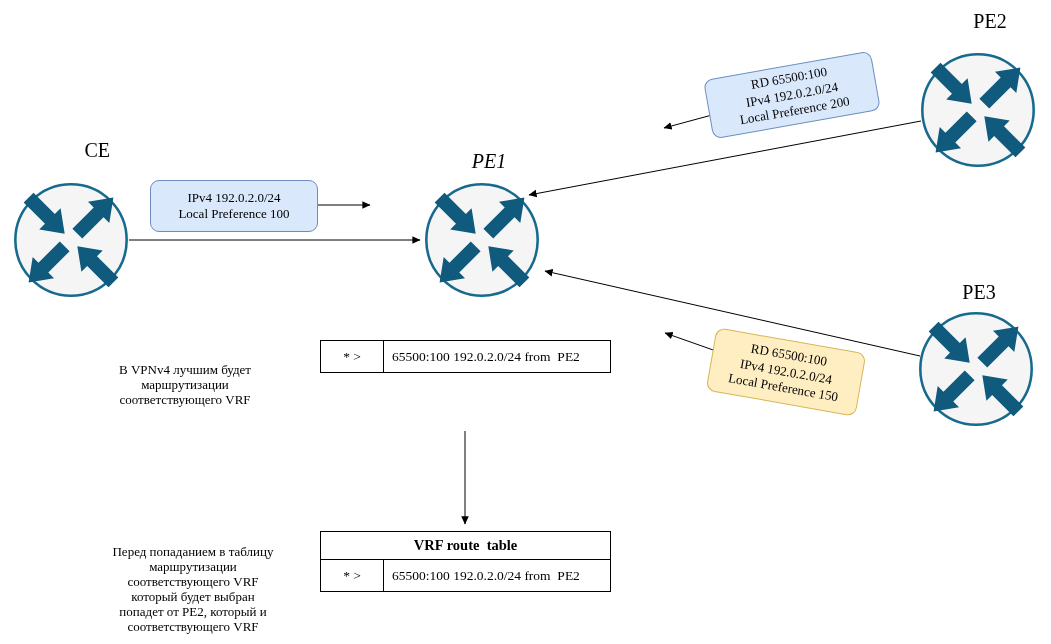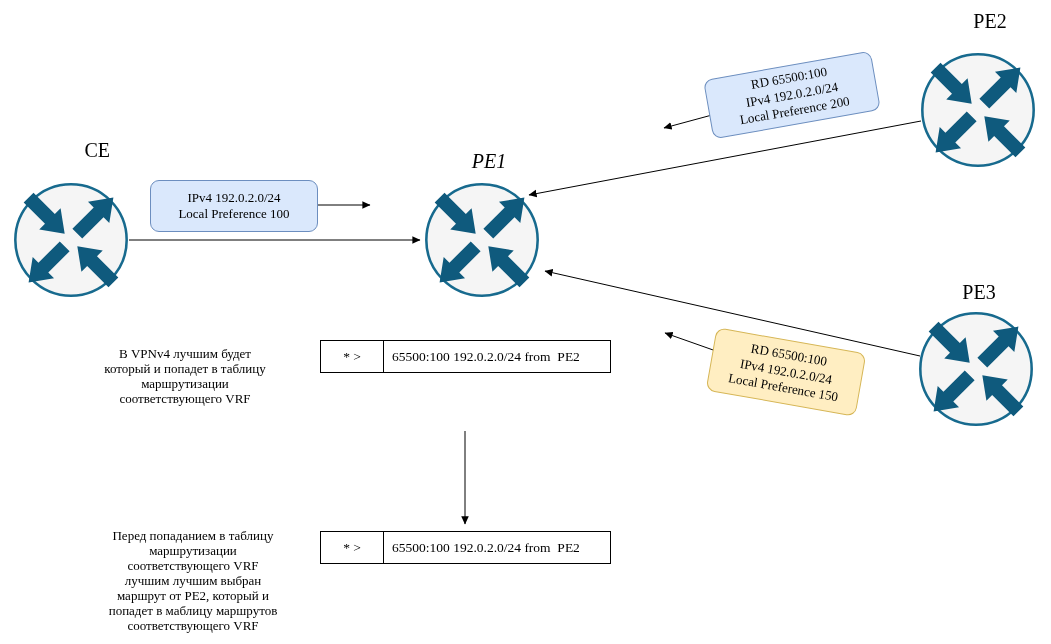--- a/index.html
+++ b/index.html
@@ -84,20 +84,21 @@
     display: flex;
     align-items: center;
     padding-left: 8px;
     white-space: pre;
   }
   .annotation {
     position: absolute;
     text-align: center;
     font-size: 13px;
     line-height: 15px;
+    margin-top: 16px;
   }
 </style>
 </head>
 <body>
 
 <div id="canvas">
 
   <svg id="connector-layer" viewBox="0 0 1051 644" xmlns="http://www.w3.org/2000/svg">
     <defs>
       <marker id="arrowhead" viewBox="0 0 10 10" refX="8.5" refY="5" markerWidth="9" markerHeight="9" orient="auto-start-reverse">
@@ -175,36 +176,35 @@
   </div>
 
   <div class="rtable" style="left:320px; top:340px;">
     <div class="rtable-row">
       <div class="flag-cell">* &gt;</div>
       <div class="route-cell">65500:100 192.0.2.0/24 from  PE2</div>
     </div>
   </div>
 
   <div class="rtable" style="left:320px; top:531px;">
+    <div class="rtable-title">VRF route  table</div>
     <div class="rtable-row">
       <div class="flag-cell">* &gt;</div>
       <div class="route-cell">65500:100 192.0.2.0/24 from  PE2</div>
     </div>
   </div>
 
   <div class="annotation" style="left:70px; top:346px; width:230px;">
     <div>В VPNv4 лучшим будет</div>
-    <div>который и попадет в таблицу</div>
     <div>маршрутизации</div>
     <div>соответствующего VRF</div>
   </div>
 
   <div class="annotation" style="left:68px; top:528px; width:250px;">
     <div>Перед попаданием в таблицу</div>
     <div>маршрутизации</div>
     <div>соответствующего VRF</div>
-    <div>лучшим лучшим выбран</div>
-    <div>маршрут от PE2, который и</div>
-    <div>попадет в маблицу маршрутов</div>
+    <div>который будет выбран</div>
+    <div>попадет от PE2, который и</div>
     <div>соответствующего VRF</div>
   </div>
 
 </div>
 
 </body></html>

